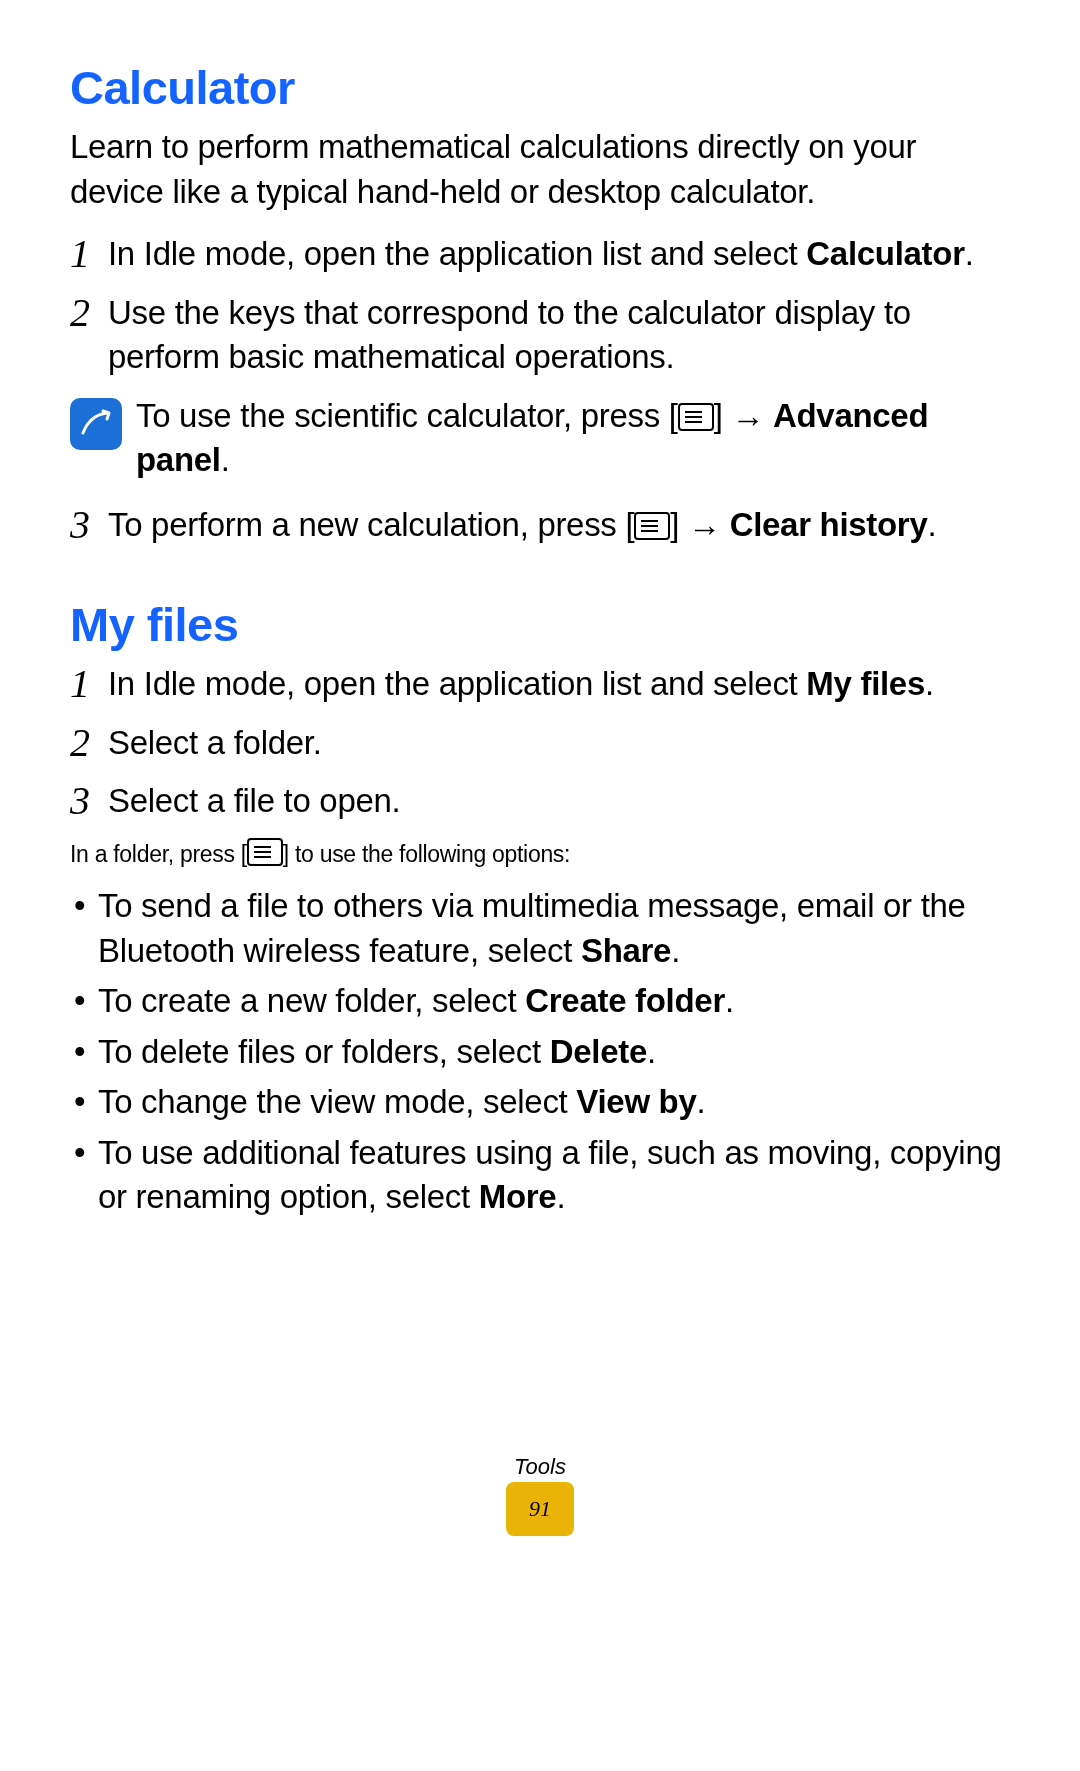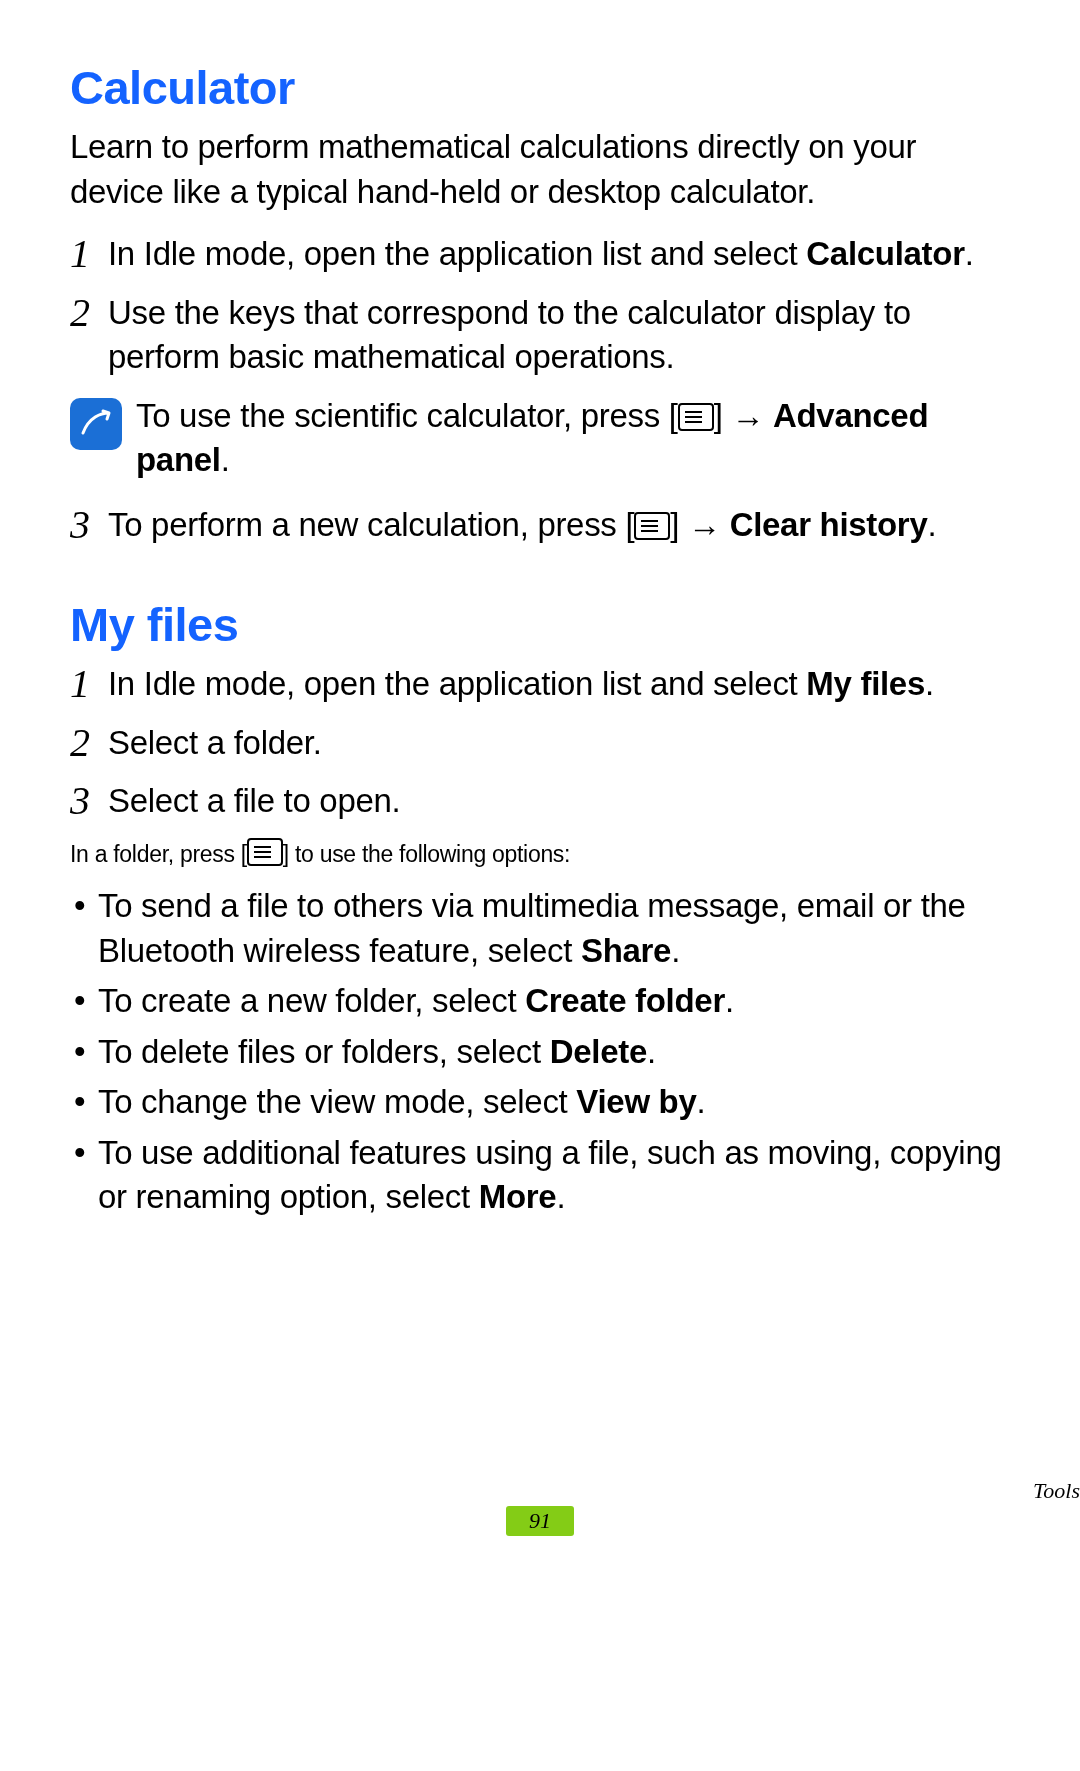--- a/index.html
+++ b/index.html
@@ -132,33 +132,32 @@
   .section-gap { height: 36px; }
   .footer {
     position: absolute;
     bottom: 44px;
     left: 0;
     width: 100%;
     text-align: center;
   }
   .footer-label {
     font-style: italic;
-    font-family: Liberation Serif, serif;
+    font-family: Liberation Sans, sans-serif;
     font-size: 22px;
     color: #000000;
     display: block;
     margin-bottom: 2px;
-    text-align: right;
   }
   .footer-page {
     display: inline-block;
     min-width: 48px;
-    padding: 2px 10px;
-    border-radius: 3px;
-    background: #84cc16;
+    padding: 14px 10px;
+    border-radius: 8px;
+    background: #eab308;
     color: #000000;
     font-size: 22px;
     font-family: Georgia, "Times New Roman", serif;
     font-style: italic;
   }
   
   .second-heading { margin-top: 24px; }
 </style>
 </head>
 <body>

